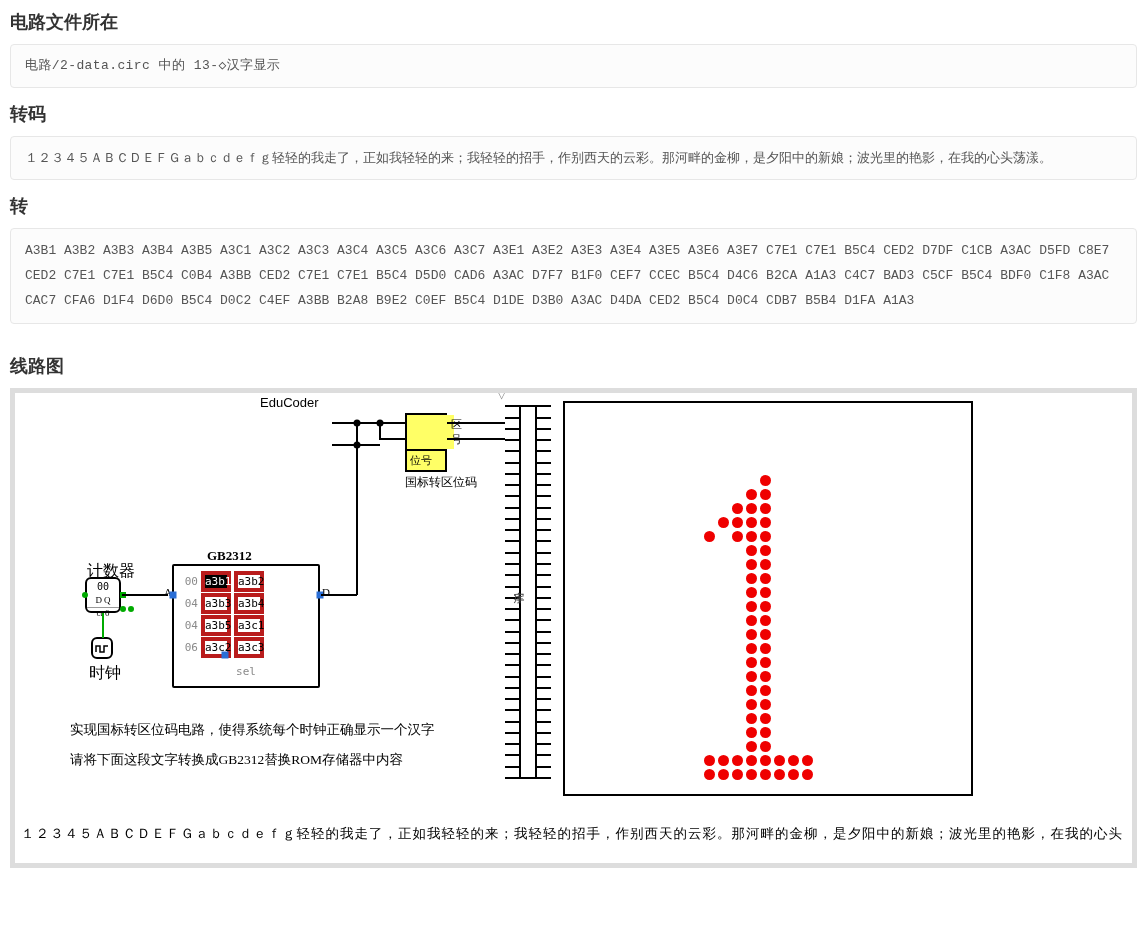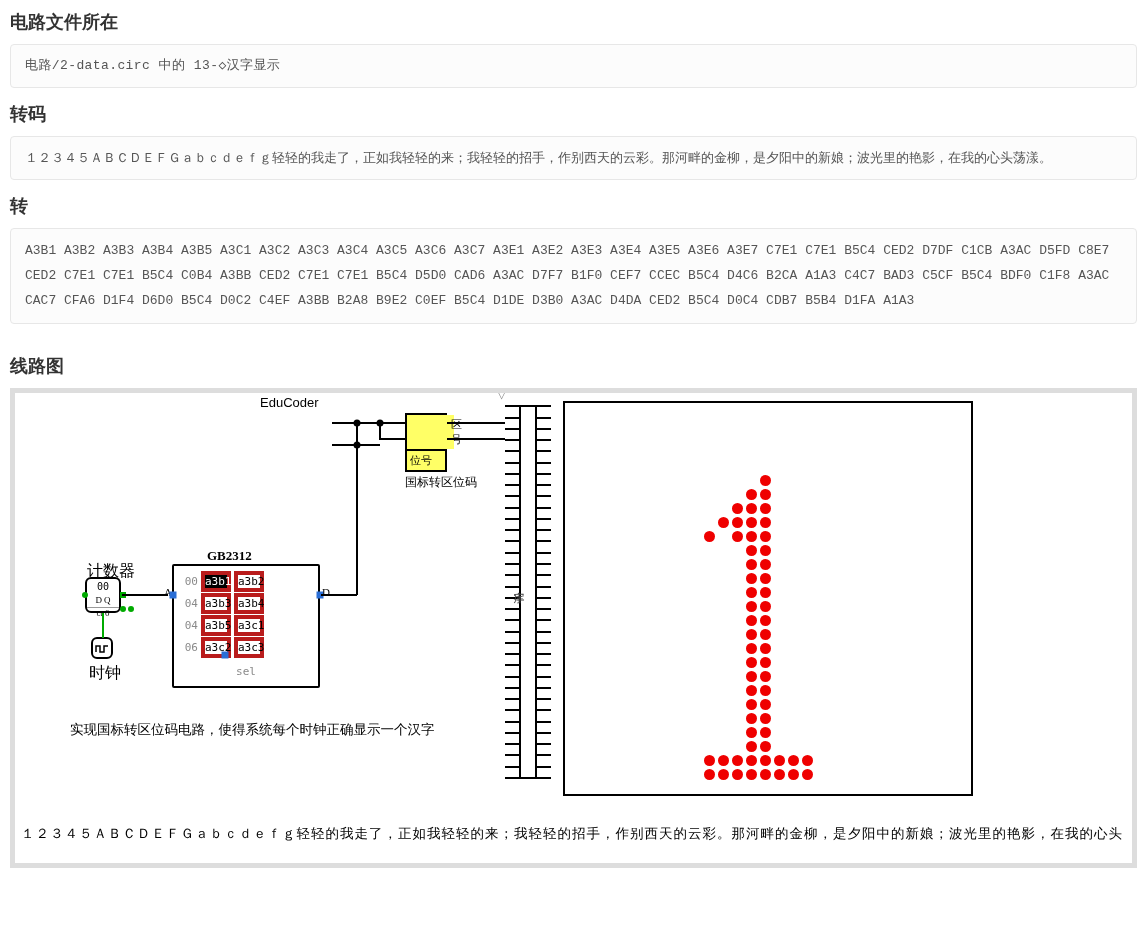--- a/index.html
+++ b/index.html
@@ -304,14 +304,15 @@
       <div class="dot" style="left: 153px; top: 366px;"></div>
       <div class="dot" style="left: 167px; top: 366px;"></div>
       <div class="dot" style="left: 181px; top: 366px;"></div>
       <div class="dot" style="left: 195px; top: 366px;"></div>
       <div class="dot" style="left: 209px; top: 366px;"></div>
       <div class="dot" style="left: 223px; top: 366px;"></div>
       <div class="dot" style="left: 237px; top: 366px;"></div>
     </div>
 
   <div class="abs chn" style="left:55px;top:328px;">实现国标转区位码电路，使得系统每个时钟正确显示一个汉字</div>
+  <div class="abs chn" style="left:55px;top:358px;">请将下面这段文字转换成GB2312替换ROM存储器中内容</div>
   <div class="abs chn" style="left:6px;top:432px;font-family:'MS Song','SimSun',serif;letter-spacing:1px;">１２３４５ＡＢＣＤＥＦＧａｂｃｄｅｆｇ轻轻的我走了，正如我轻轻的来；我轻轻的招手，作别西天的云彩。那河畔的金柳，是夕阳中的新娘；波光里的艳影，在我的心头</div>
 </div>
 
 </body></html>

